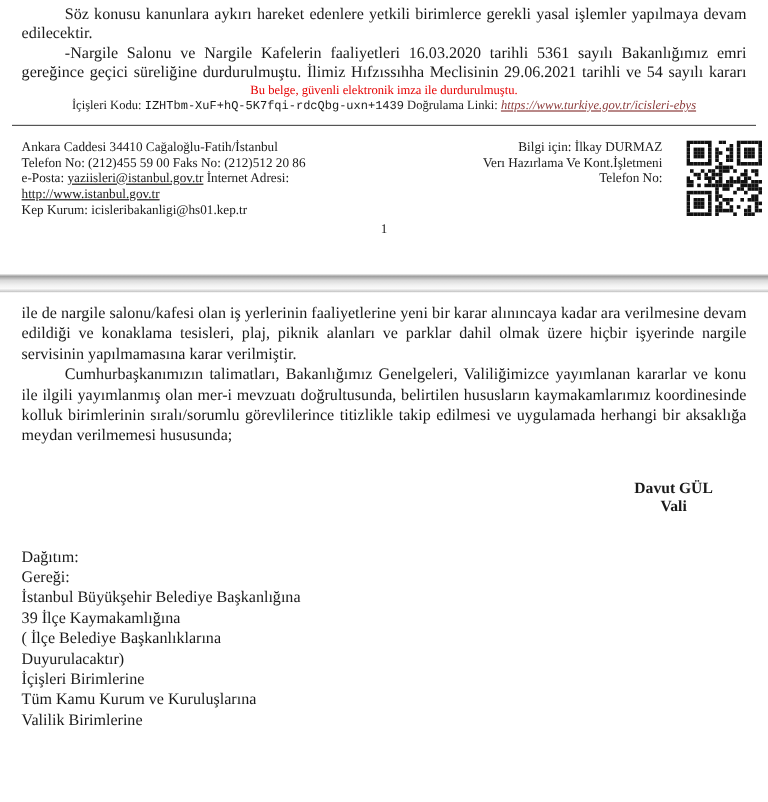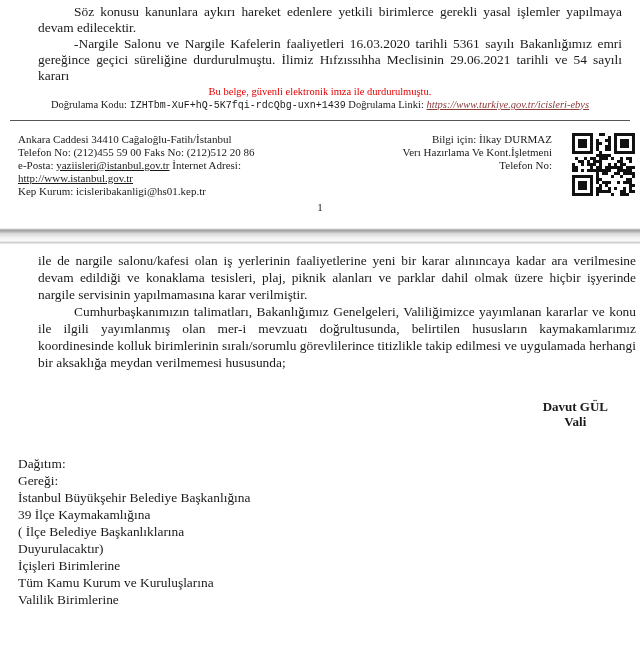--- a/index.html
+++ b/index.html
@@ -1,20 +1,20 @@
 <!DOCTYPE html>
 <html><head>
 <meta charset="utf-8">
 <style>
   * { margin:0; padding:0; box-sizing:border-box; }
   html,body { width:640px; height:668px; background:#ffffff; }
   body { font-family:"Liberation Serif","DejaVu Serif",serif; color:#1a1a1a; }
 
   .page1 { height:228px; padding:4px 18px 0 18px; position:relative; }
-  .para  { font-size:13.4px; line-height:16px; text-align:justify;margin-left:20px; }
+  .para  { font-size:13.4px; line-height:16px; text-align:justify; }
   .indent { text-indent:36px; }
   .jlast { text-align-last:justify; }
 
   .esign { text-align:center; margin-top:2px; }
   .esign-notice { color:#e60000; font-size:10.5px; line-height:12px; }
   .esign-line { font-size:10.5px; line-height:14px; }
   .mono { font-family:"Liberation Mono","DejaVu Sans Mono",monospace; font-size:10px; }
   .vlink { color:#8b3a3a; font-style:italic; text-decoration:underline; }
   a { color:inherit; }
   .u { text-decoration:underline; cursor:pointer; }
@@ -24,42 +24,42 @@
   .footer { position:relative; margin-top:12px; font-size:11px; line-height:13px; display:flex;justify-content:flex-end; }
   .f-left  { width:330px; }
   .f-right { flex:1; text-align:right; padding-right:70px; }
   .qr { position:absolute; right:-13px; top:0; width:63px; height:63px; }
 
   .pagenum { text-align:center; font-size:11px; margin-top:3px; }
 
   .page-break { height:16px; width:640px;
     background:linear-gradient(#ffffff 0%, #9e9e9e 14%, #d9d9d9 35%, #f1f1f1 60%, #fafafa 78%, #c9c9c9 94%, #ffffff 100%); }
 
-  .page2 { padding:8px 4px 0 18px; }
+  .page2 { padding:8px 18px 0 18px; }
   .page2 .para { line-height:17px; }
   .closing { text-indent:26px; text-align:left; }
 
   .sig { margin:28px 28px 0 auto; width:max-content; text-align:center;
          font-weight:bold; font-size:13px; line-height:15px; }
 
   .dist { margin-top:26px; font-size:13.4px; line-height:17px; }
   .cols { display:flex; }
   .col-left  { width:240px; margin-right:60px; }
   .col-right { width:240px; }
 </style>
 </head>
 <body>
 
 <div class="page1">
   <p class="para indent">Söz konusu kanunlara aykırı hareket edenlere yetkili birimlerce gerekli yasal işlemler yapılmaya devam edilecektir.</p>
   <p class="para indent jlast">-Nargile Salonu ve Nargile Kafelerin faaliyetleri 16.03.2020 tarihli 5361 sayılı Bakanlığımız emri gereğince geçici süreliğine durdurulmuştu. İlimiz Hıfzıssıhha Meclisinin 29.06.2021 tarihli ve 54 sayılı kararı</p>
 
   <div class="esign">
     <div class="esign-notice">Bu belge, güvenli elektronik imza ile durdurulmuştu.</div>
-    <div class="esign-line"><span>Doğrulama Kodu: </span><span class="mono">IZHTbm-XuF+hQ-5K7fqi-rdcQbg-uxn+1439</span><span> Doğrulama Linki: </span><a class="vlink">https://www.turkiye.gov.tr/icisleri-ebys</a></div>
+    <div class="esign-line"><span>İçişleri Kodu: </span><span class="mono">IZHTbm-XuF+hQ-5K7fqi-rdcQbg-uxn+1439</span><span> Doğrulama Linki: </span><a class="vlink">https://www.turkiye.gov.tr/icisleri-ebys</a></div>
   </div>
 
   <div class="hr"></div>
 
   <div class="footer">
     <div class="f-left">
       <div>Ankara Caddesi 34410 Cağaloğlu-Fatih/İstanbul</div>
       <div>Telefon No: (212)455 59 00 Faks No: (212)512 20 86</div>
       <div><span>e-Posta: </span><a class="u">yaziisleri@istanbul.gov.tr</a><span> İnternet Adresi: </span><a class="u">http://www.istanbul.gov.tr</a></div>
       <div>Kep Kurum: icisleribakanligi@hs01.kep.tr</div>

